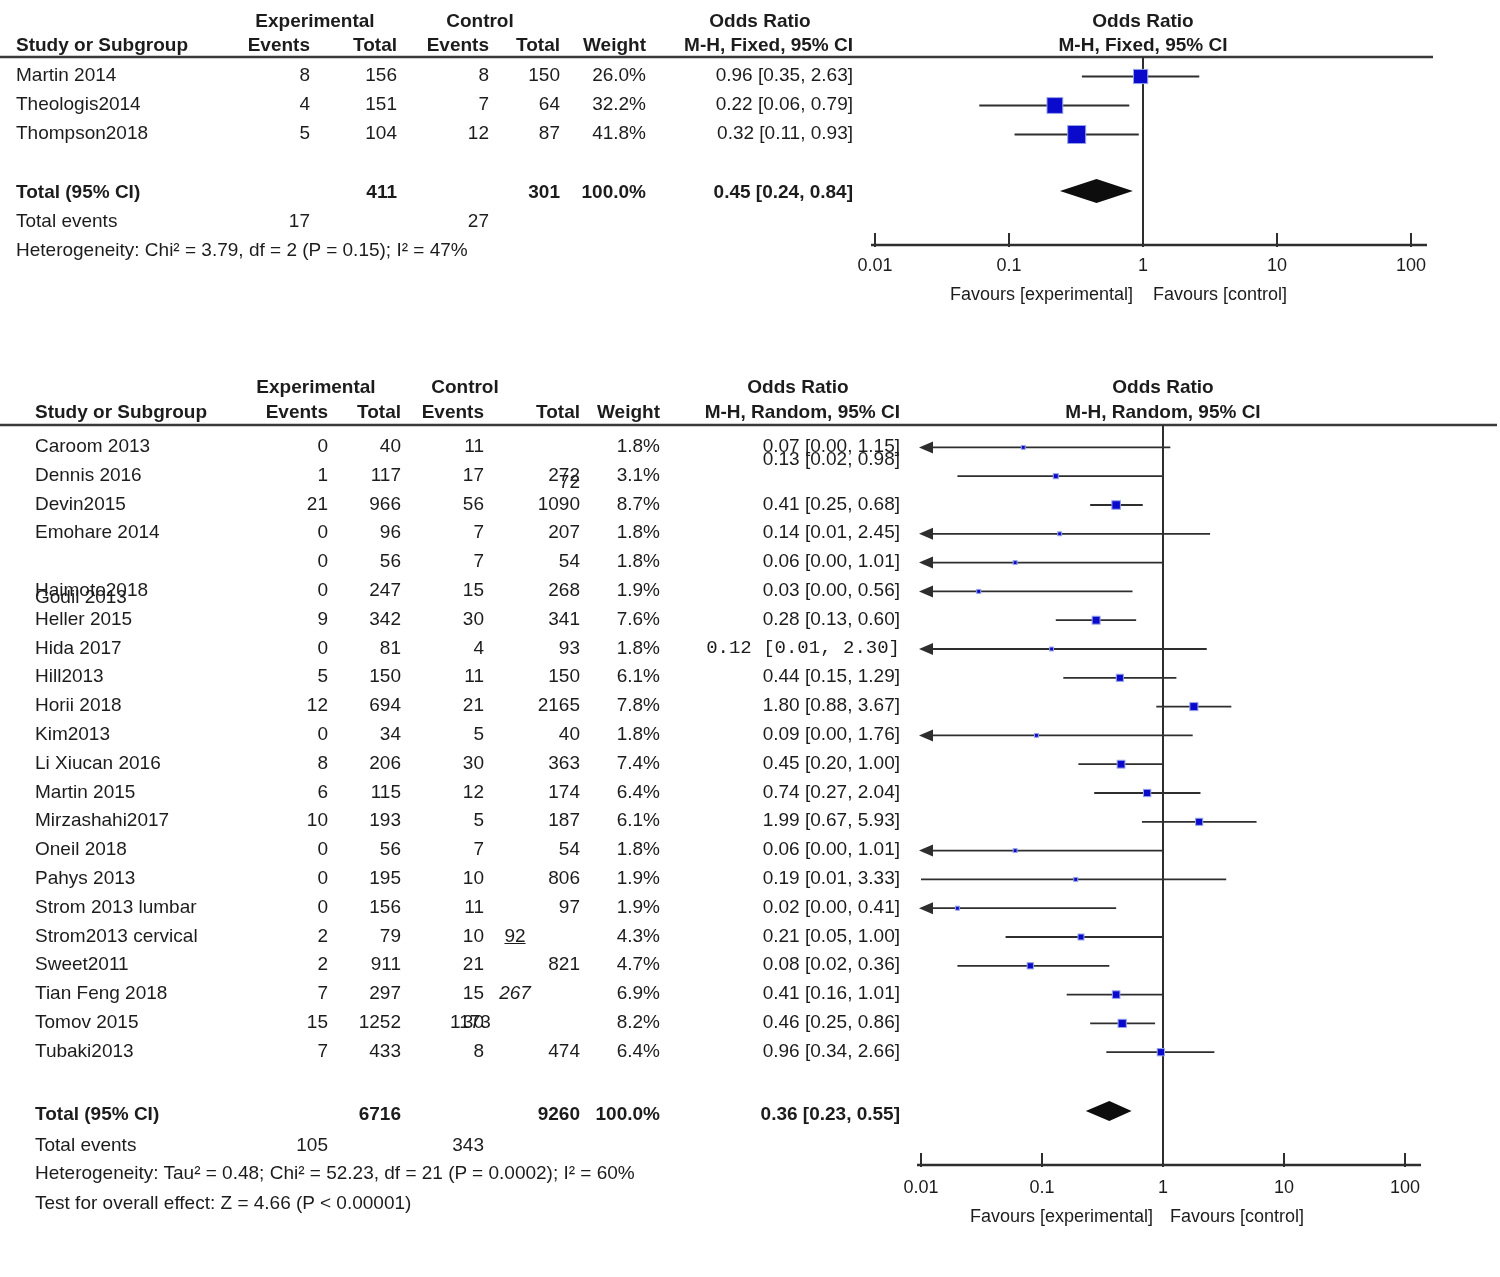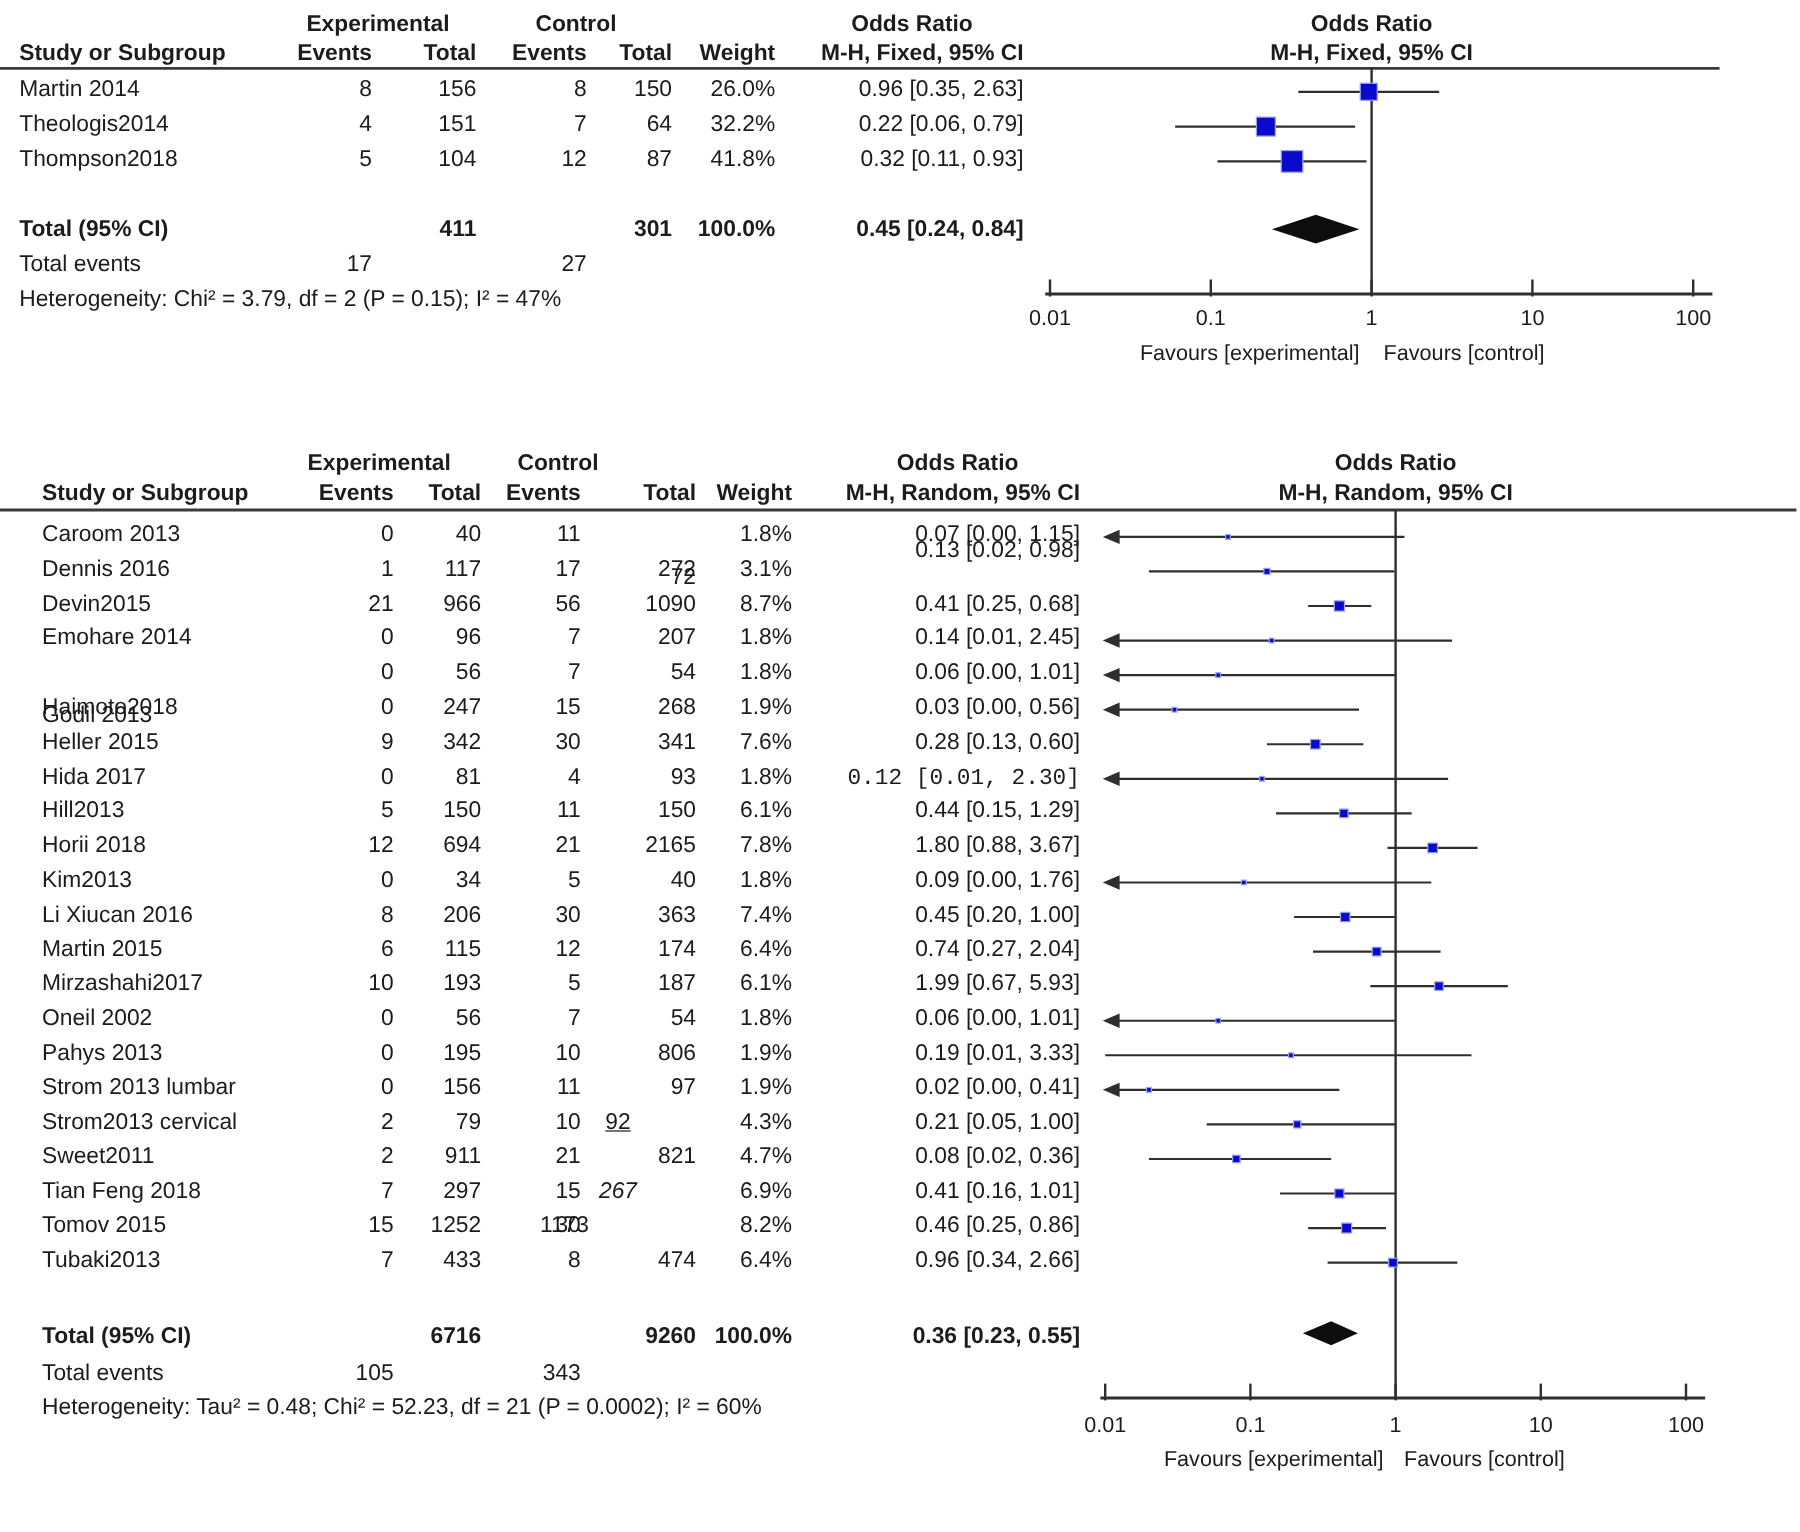--- a/index.html
+++ b/index.html
@@ -202,21 +202,21 @@
         <span class="cell" style="left: 450px; top: 411px; width: 130px; text-align: right;">174</span>
         <span class="cell" style="left: 530px; top: 411px; width: 130px; text-align: right;">6.4%</span>
         <span class="cell" style="left: 690px; top: 411px; width: 210px; text-align: right;">0.74 [0.27, 2.04]</span>
         <span class="cell" style="left: 35px; top: 439px; width: 280px; text-align: left;">Mirzashahi2017</span>
         <span class="cell" style="left: 198px; top: 439px; width: 130px; text-align: right;">10</span>
         <span class="cell" style="left: 271px; top: 439px; width: 130px; text-align: right;">193</span>
         <span class="cell" style="left: 354px; top: 439px; width: 130px; text-align: right;">5</span>
         <span class="cell" style="left: 450px; top: 439px; width: 130px; text-align: right;">187</span>
         <span class="cell" style="left: 530px; top: 439px; width: 130px; text-align: right;">6.1%</span>
         <span class="cell" style="left: 690px; top: 439px; width: 210px; text-align: right;">1.99 [0.67, 5.93]</span>
-        <span class="cell" style="left: 35px; top: 468px; width: 280px; text-align: left;">Oneil 2002</span>
+        <span class="cell" style="left: 35px; top: 468px; width: 280px; text-align: left;">Oneil 2018</span>
         <span class="cell" style="left: 198px; top: 468px; width: 130px; text-align: right;">0</span>
         <span class="cell" style="left: 271px; top: 468px; width: 130px; text-align: right;">56</span>
         <span class="cell" style="left: 354px; top: 468px; width: 130px; text-align: right;">7</span>
         <span class="cell" style="left: 450px; top: 468px; width: 130px; text-align: right;">54</span>
         <span class="cell" style="left: 530px; top: 468px; width: 130px; text-align: right;">1.8%</span>
         <span class="cell" style="left: 690px; top: 468px; width: 210px; text-align: right;">0.06 [0.00, 1.01]</span>
         <span class="cell" style="left: 35px; top: 497px; width: 280px; text-align: left;">Pahys 2013</span>
         <span class="cell" style="left: 198px; top: 497px; width: 130px; text-align: right;">0</span>
         <span class="cell" style="left: 271px; top: 497px; width: 130px; text-align: right;">195</span>
         <span class="cell" style="left: 354px; top: 497px; width: 130px; text-align: right;">10</span>
@@ -334,20 +334,21 @@
     <span class="cell b" style="left:271px;top:733px;width:130px;text-align:right">6716</span>
     <span class="cell b" style="left:450px;top:733px;width:130px;text-align:right">9260</span>
     <span class="cell b" style="left:530px;top:733px;width:130px;text-align:right">100.0%</span>
     <span class="cell b" style="left:690px;top:733px;width:210px;text-align:right">0.36 [0.23, 0.55]</span>
 
     <span class="cell" style="left:35px;top:764px;width:300px">Total events</span>
     <span class="cell" style="left:198px;top:764px;width:130px;text-align:right">105</span>
     <span class="cell" style="left:354px;top:764px;width:130px;text-align:right">343</span>
 
     <span class="cell" style="left:35px;top:792px;width:820px">Heterogeneity: Tau² = 0.48; Chi² = 52.23, df = 21 (P = 0.0002); I² = 60%</span>
+    <span class="cell" style="left:35px;top:822px;width:820px">Test for overall effect: Z = 4.66 (P &lt; 0.00001)</span>
 
     <span class="cell sm" style="left:893px;top:835px;width:260px;text-align:right">Favours [experimental]</span>
     <span class="cell sm" style="left:1170px;top:835px;width:260px">Favours [control]</span>
   <span class="cell sm" style="left: 876px; top: 806px; width: 90px; text-align: center;">0.01</span>
       <span class="cell sm" style="left: 997px; top: 806px; width: 90px; text-align: center;">0.1</span>
       <span class="cell sm" style="left: 1118px; top: 806px; width: 90px; text-align: center;">1</span>
       <span class="cell sm" style="left: 1239px; top: 806px; width: 90px; text-align: center;">10</span>
       <span class="cell sm" style="left: 1360px; top: 806px; width: 90px; text-align: center;">100</span>
     </section>
 </div>

